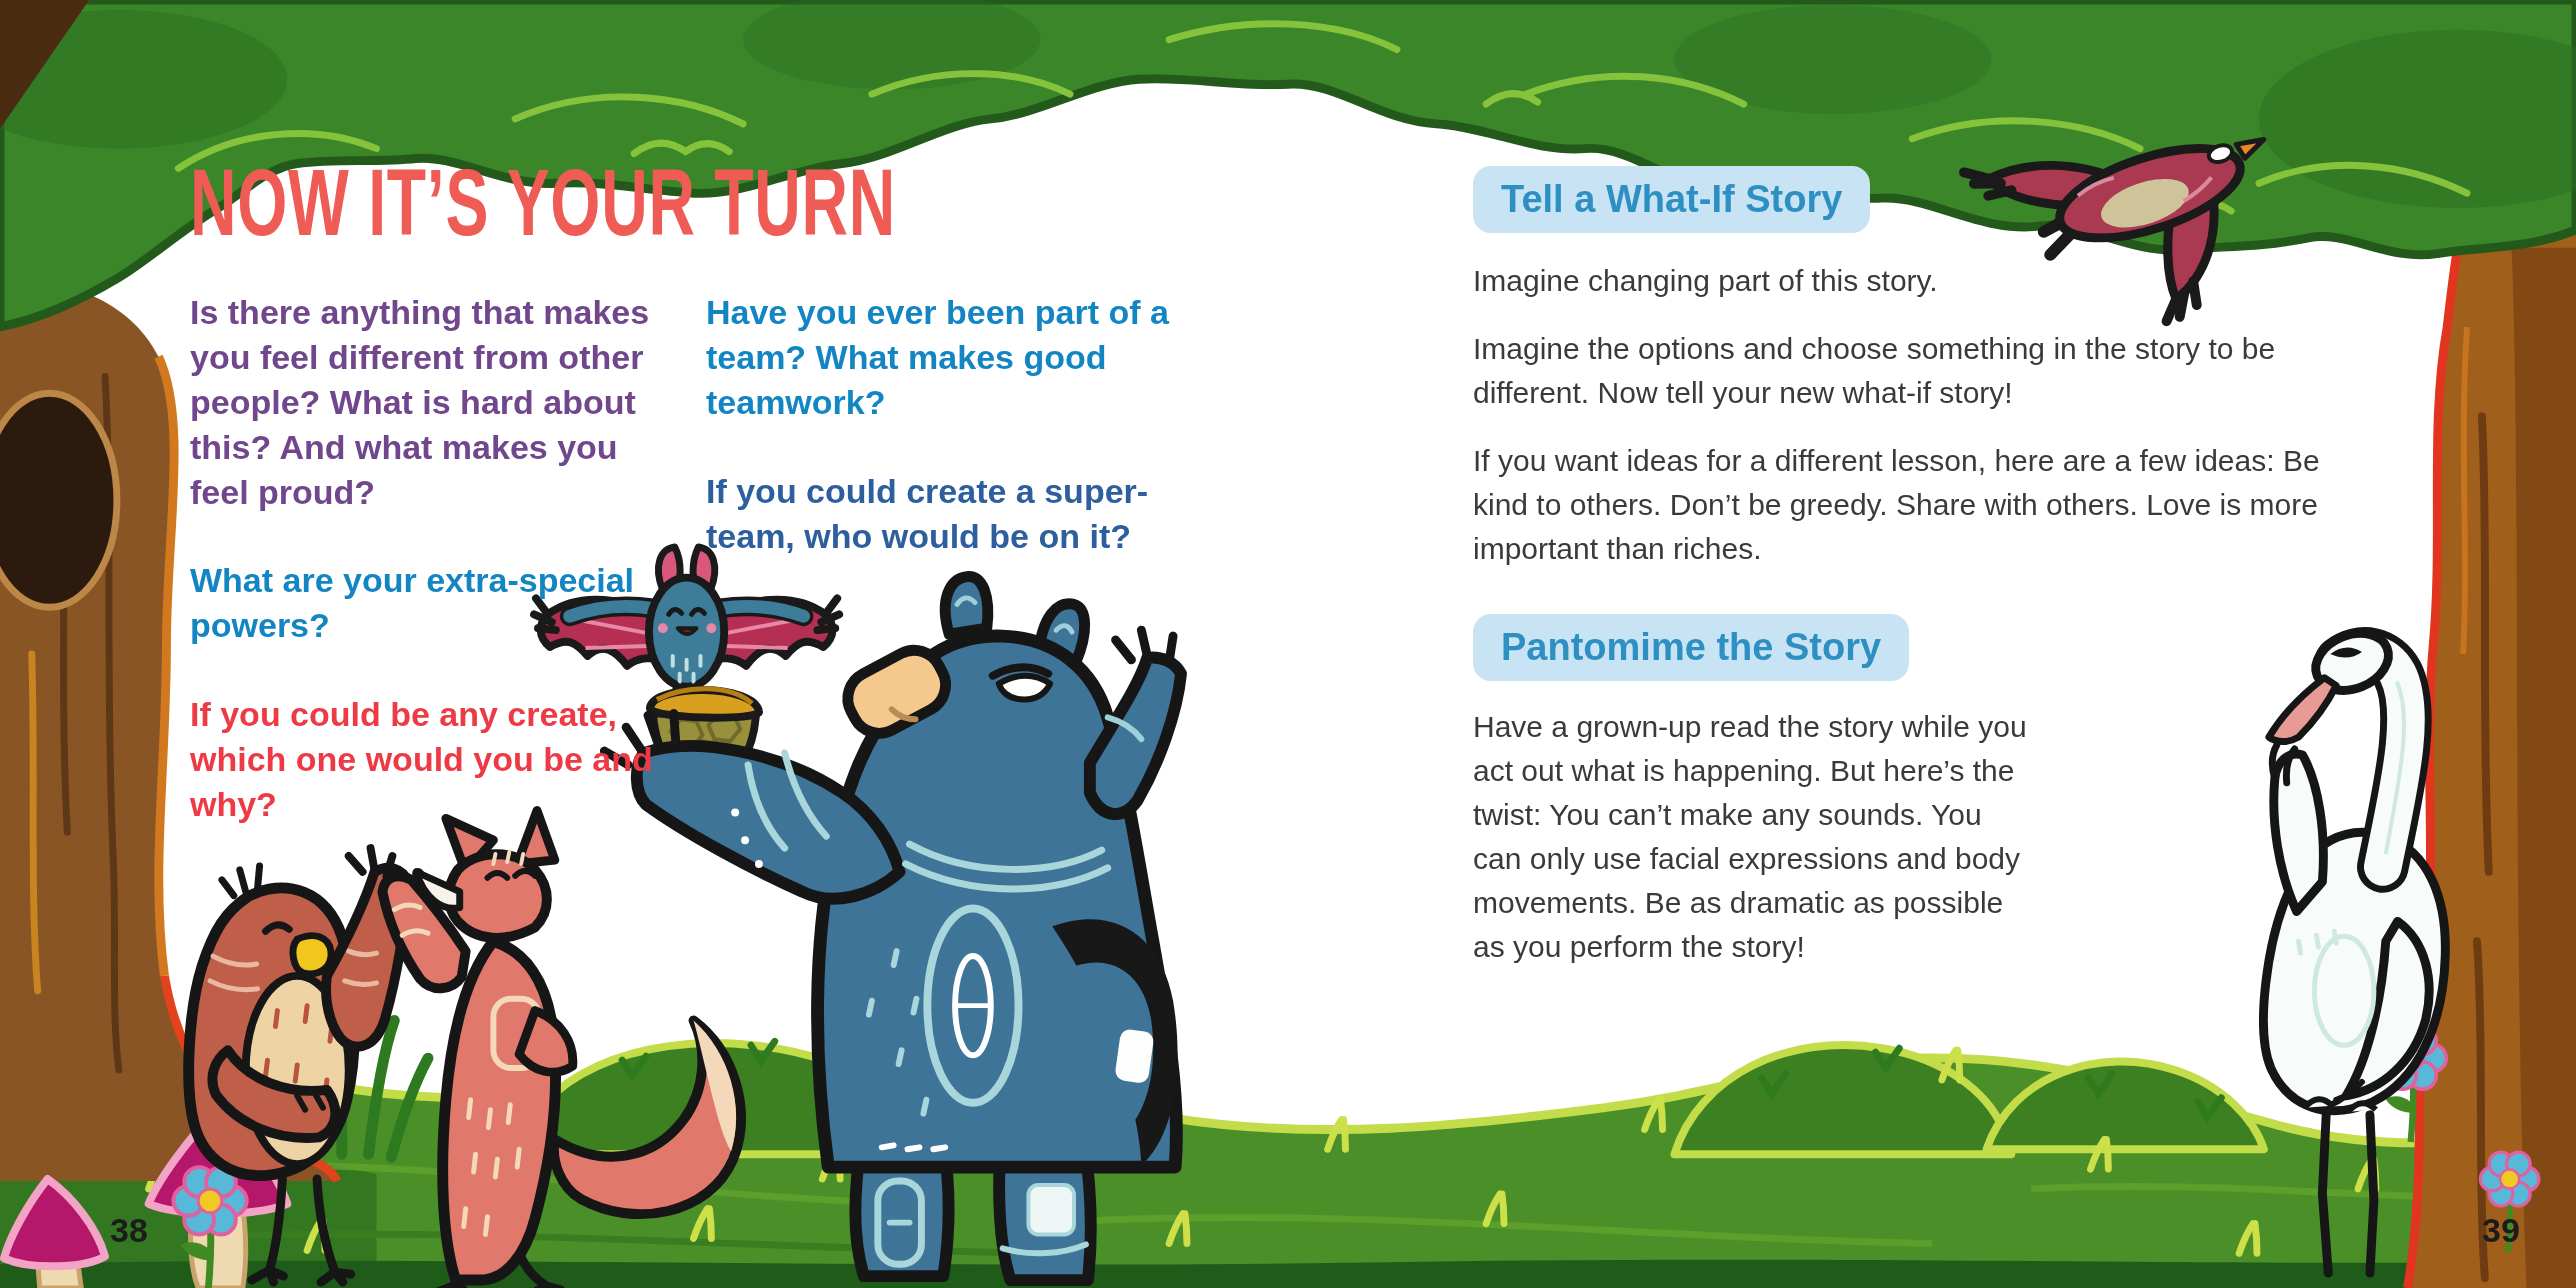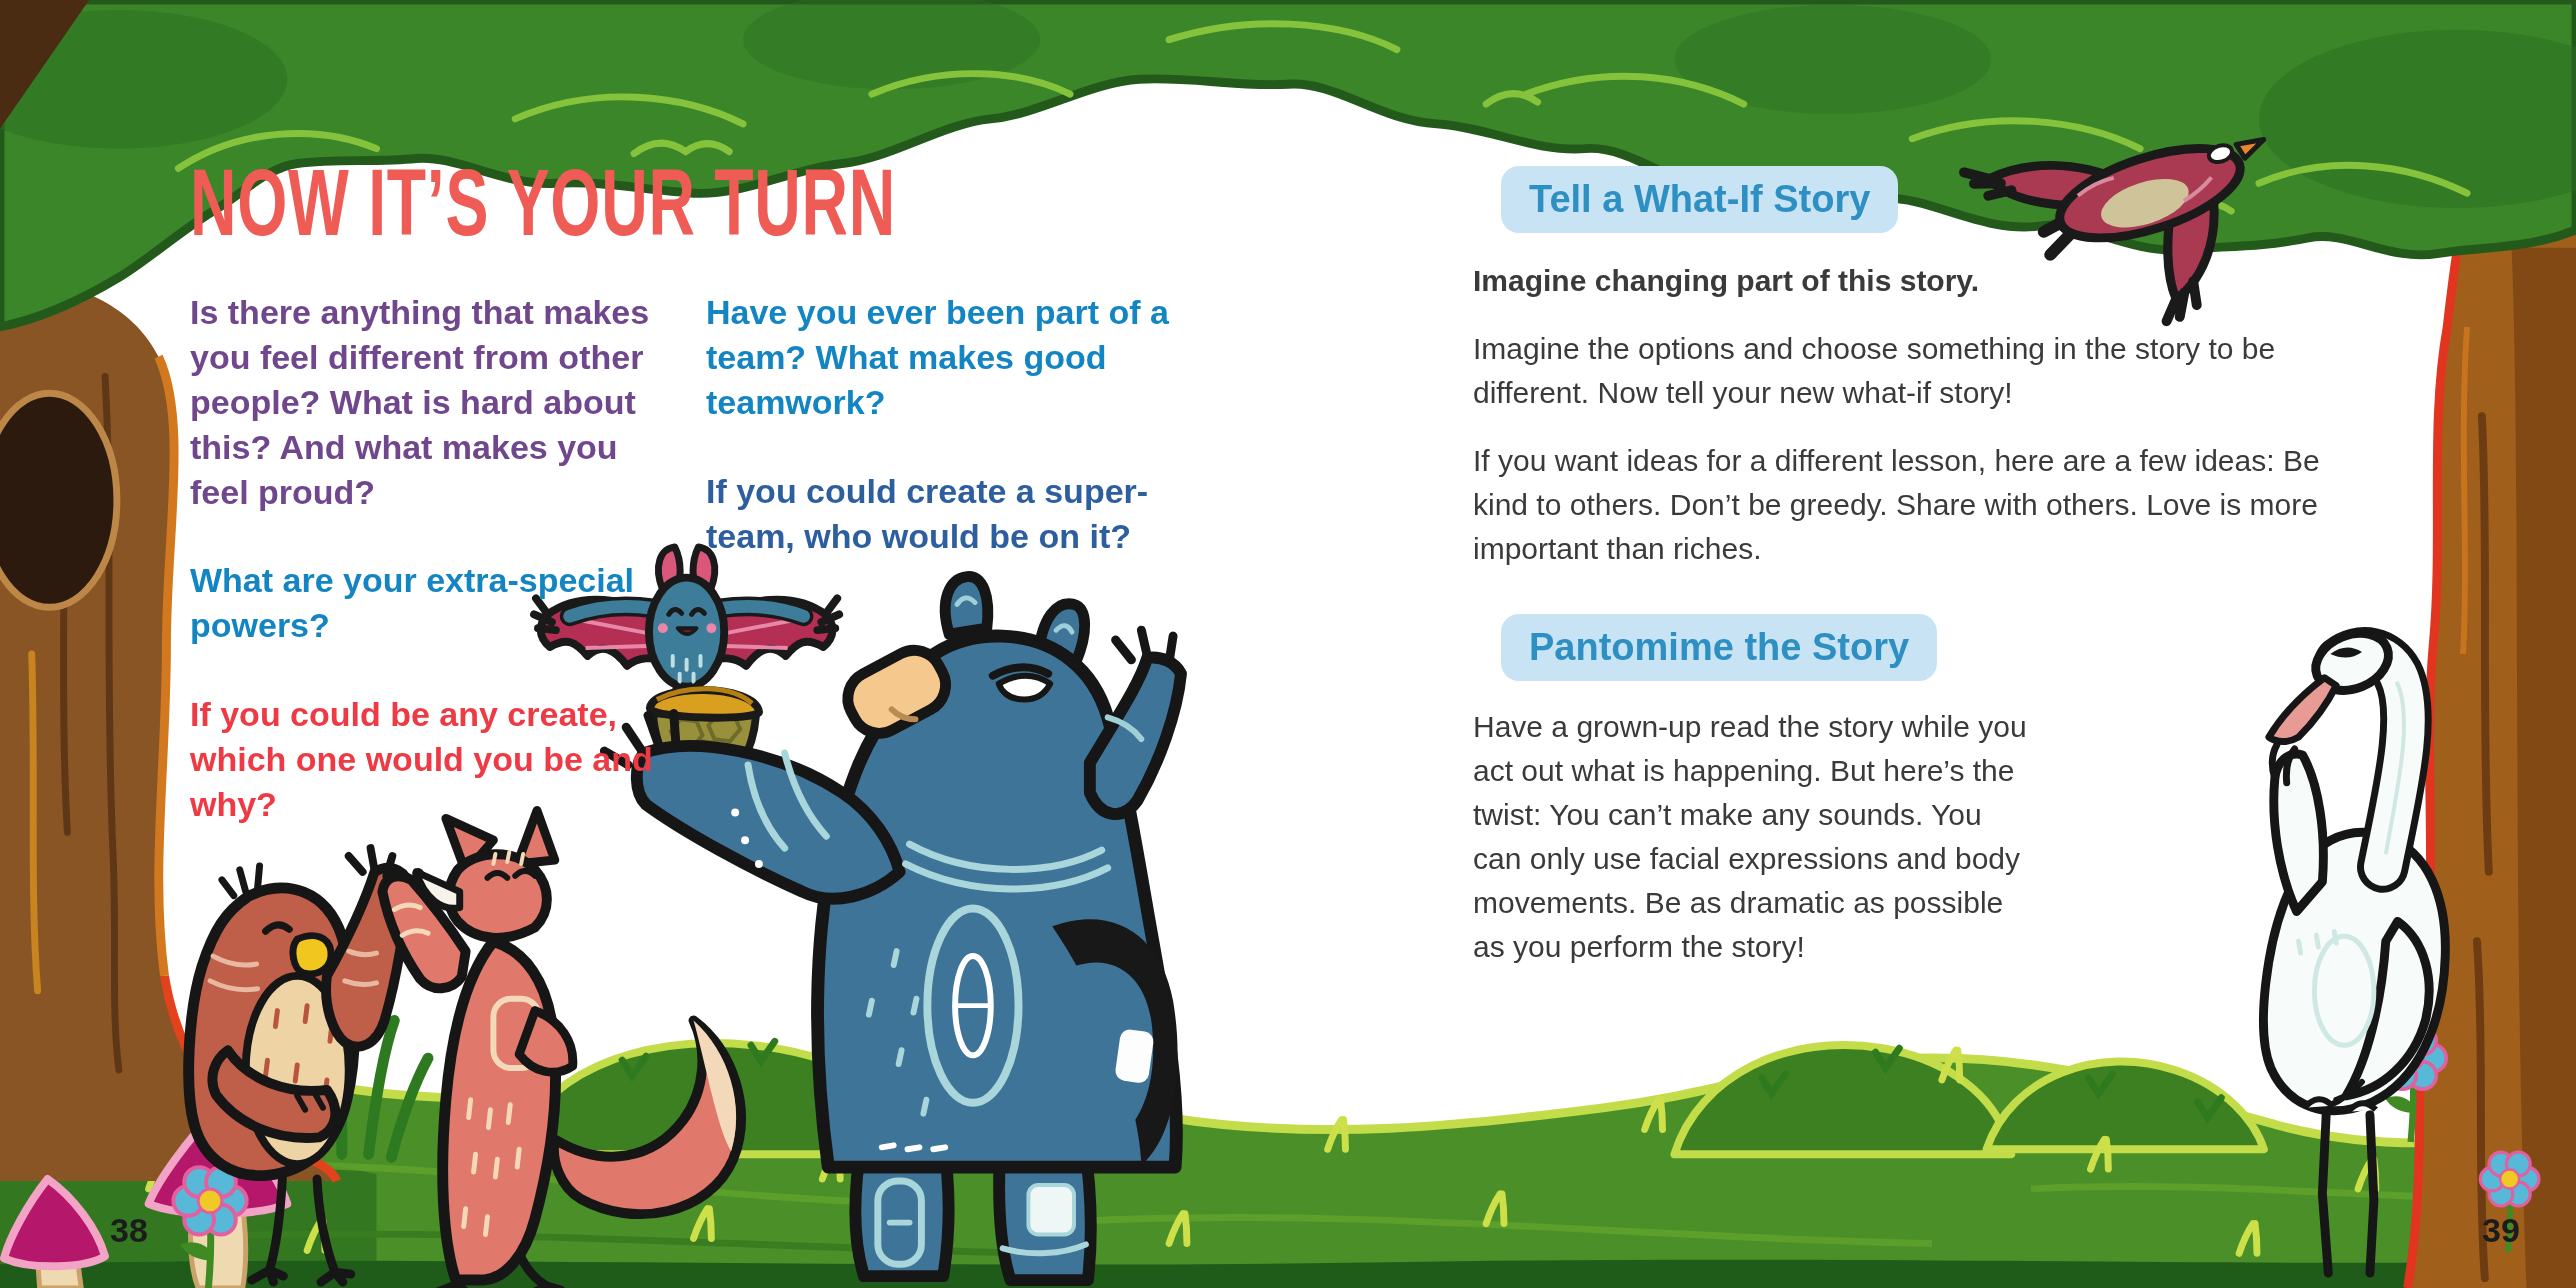--- a/index.html
+++ b/index.html
@@ -22,25 +22,25 @@
   #col2{left:706px;width:476px;}
   .question{font-size:34px;font-weight:700;line-height:1.32;margin:0 0 44px 0;}
   .q-purple{color:#70468c;}
   .q-blue{color:#1385c2;}
   .q-red{color:#ed3a44;}
   .q-darkblue{color:#2d5e9e;}
 
   #right-content{position:absolute;left:1473px;top:166px;width:941px;}
   .badge{
     display:inline-block;background:#c8e4f4;color:#2e8fc2;
-    font-size:38px;font-weight:700;padding:12px 28px;border-radius:18px;margin-left:28px;
+    font-size:38px;font-weight:700;padding:12px 28px;border-radius:18px;
   }
   .badge2{margin-top:42px;}
   .body-para{font-size:30px;line-height:1.47;color:#3a3a3a;margin:24px 0 0 0;width:892px;}
-  .intro-para{margin-top:26px;font-weight:bold;}
+  .intro-para{margin-top:26px;}
   .italic-q{font-size:30px;font-style:italic;color:#1f7cae;margin:24px 0 0 0;white-space:nowrap;}
   .italic-block{margin-top:4px;}
   .pantomime-para{width:555px;margin-top:24px;}
 
   .page-num{position:absolute;font-size:34px;font-weight:700;color:#1c1c1c;}
   #page-num-left{left:91px;top:1211px;margin-left:19px;}
   #page-num-right{left:2482px;top:1211px;}
 </style>
 </head>
 <body>

